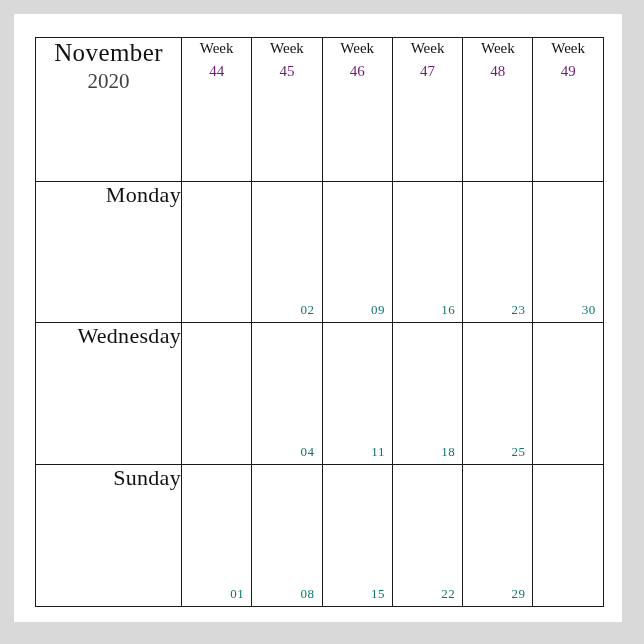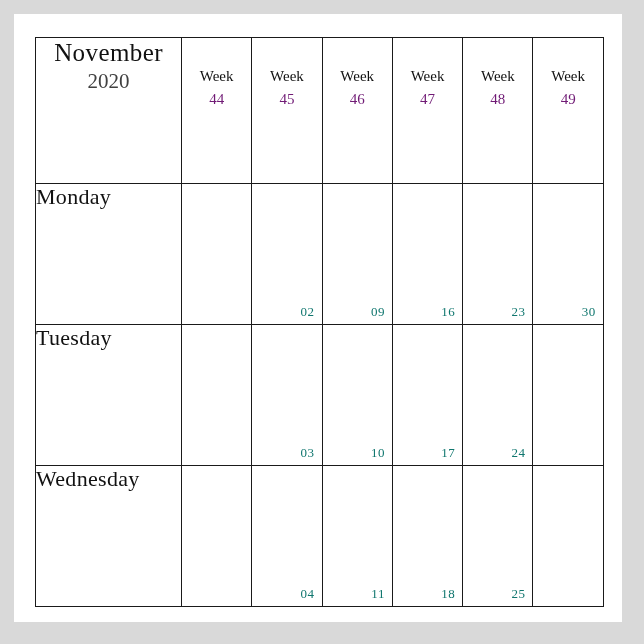--- a/index.html
+++ b/index.html
@@ -60,29 +60,28 @@
     color: #404040;
   }
   .week-cell {
     text-align: center;
     vertical-align: middle;
   }
   .week-word {
     font-size: 15px;
     line-height: 1.45;
     color: #111;
-    margin-top: 28px;
   }
   .week-num {
     font-size: 15px;
     line-height: 1.5;
     color: #701a75;
   }
   .day-label {
-    text-align: left;
+    text-align: right;
     vertical-align: middle;
     font-size: 22px;
     color: #111;
     letter-spacing: 0.3px;
   }
   .date-cell {
     position: relative;
   }
   .date-num {
     position: absolute;
@@ -154,41 +153,20 @@
             <span class="date-num">16</span>
           </td>
         <td class="date-cell">
             <span class="date-num">23</span>
           </td>
         <td class="date-cell">
             <span class="date-num">30</span>
           </td>
       </tr>
 
-      <tr class="day-row">
-        <td class="day-label">Tuesday</td>
-        <td class="date-cell">
-            <span class="date-num"></span>
-          </td>
-        <td class="date-cell">
-            <span class="date-num">03</span>
-          </td>
-        <td class="date-cell">
-            <span class="date-num">10</span>
-          </td>
-        <td class="date-cell">
-            <span class="date-num">17</span>
-          </td>
-        <td class="date-cell">
-            <span class="date-num">24</span>
-          </td>
-        <td class="date-cell">
-            <span class="date-num"></span>
-          </td>
-      </tr>
 
       <tr class="day-row">
         <td class="day-label">Wednesday</td>
         <td class="date-cell">
             <span class="date-num"></span>
           </td>
         <td class="date-cell">
             <span class="date-num">04</span>
           </td>
         <td class="date-cell">
@@ -201,15 +179,36 @@
             <span class="date-num">25</span>
           </td>
         <td class="date-cell">
             <span class="date-num"></span>
           </td>
       </tr>
 
 
 
 
+      <tr class="day-row">
+        <td class="day-label">Sunday</td>
+        <td class="date-cell">
+            <span class="date-num">01</span>
+          </td>
+        <td class="date-cell">
+            <span class="date-num">08</span>
+          </td>
+        <td class="date-cell">
+            <span class="date-num">15</span>
+          </td>
+        <td class="date-cell">
+            <span class="date-num">22</span>
+          </td>
+        <td class="date-cell">
+            <span class="date-num">29</span>
+          </td>
+        <td class="date-cell">
+            <span class="date-num"></span>
+          </td>
+      </tr>
     </tbody>
   </table>
 </div>
 
 </body></html>

